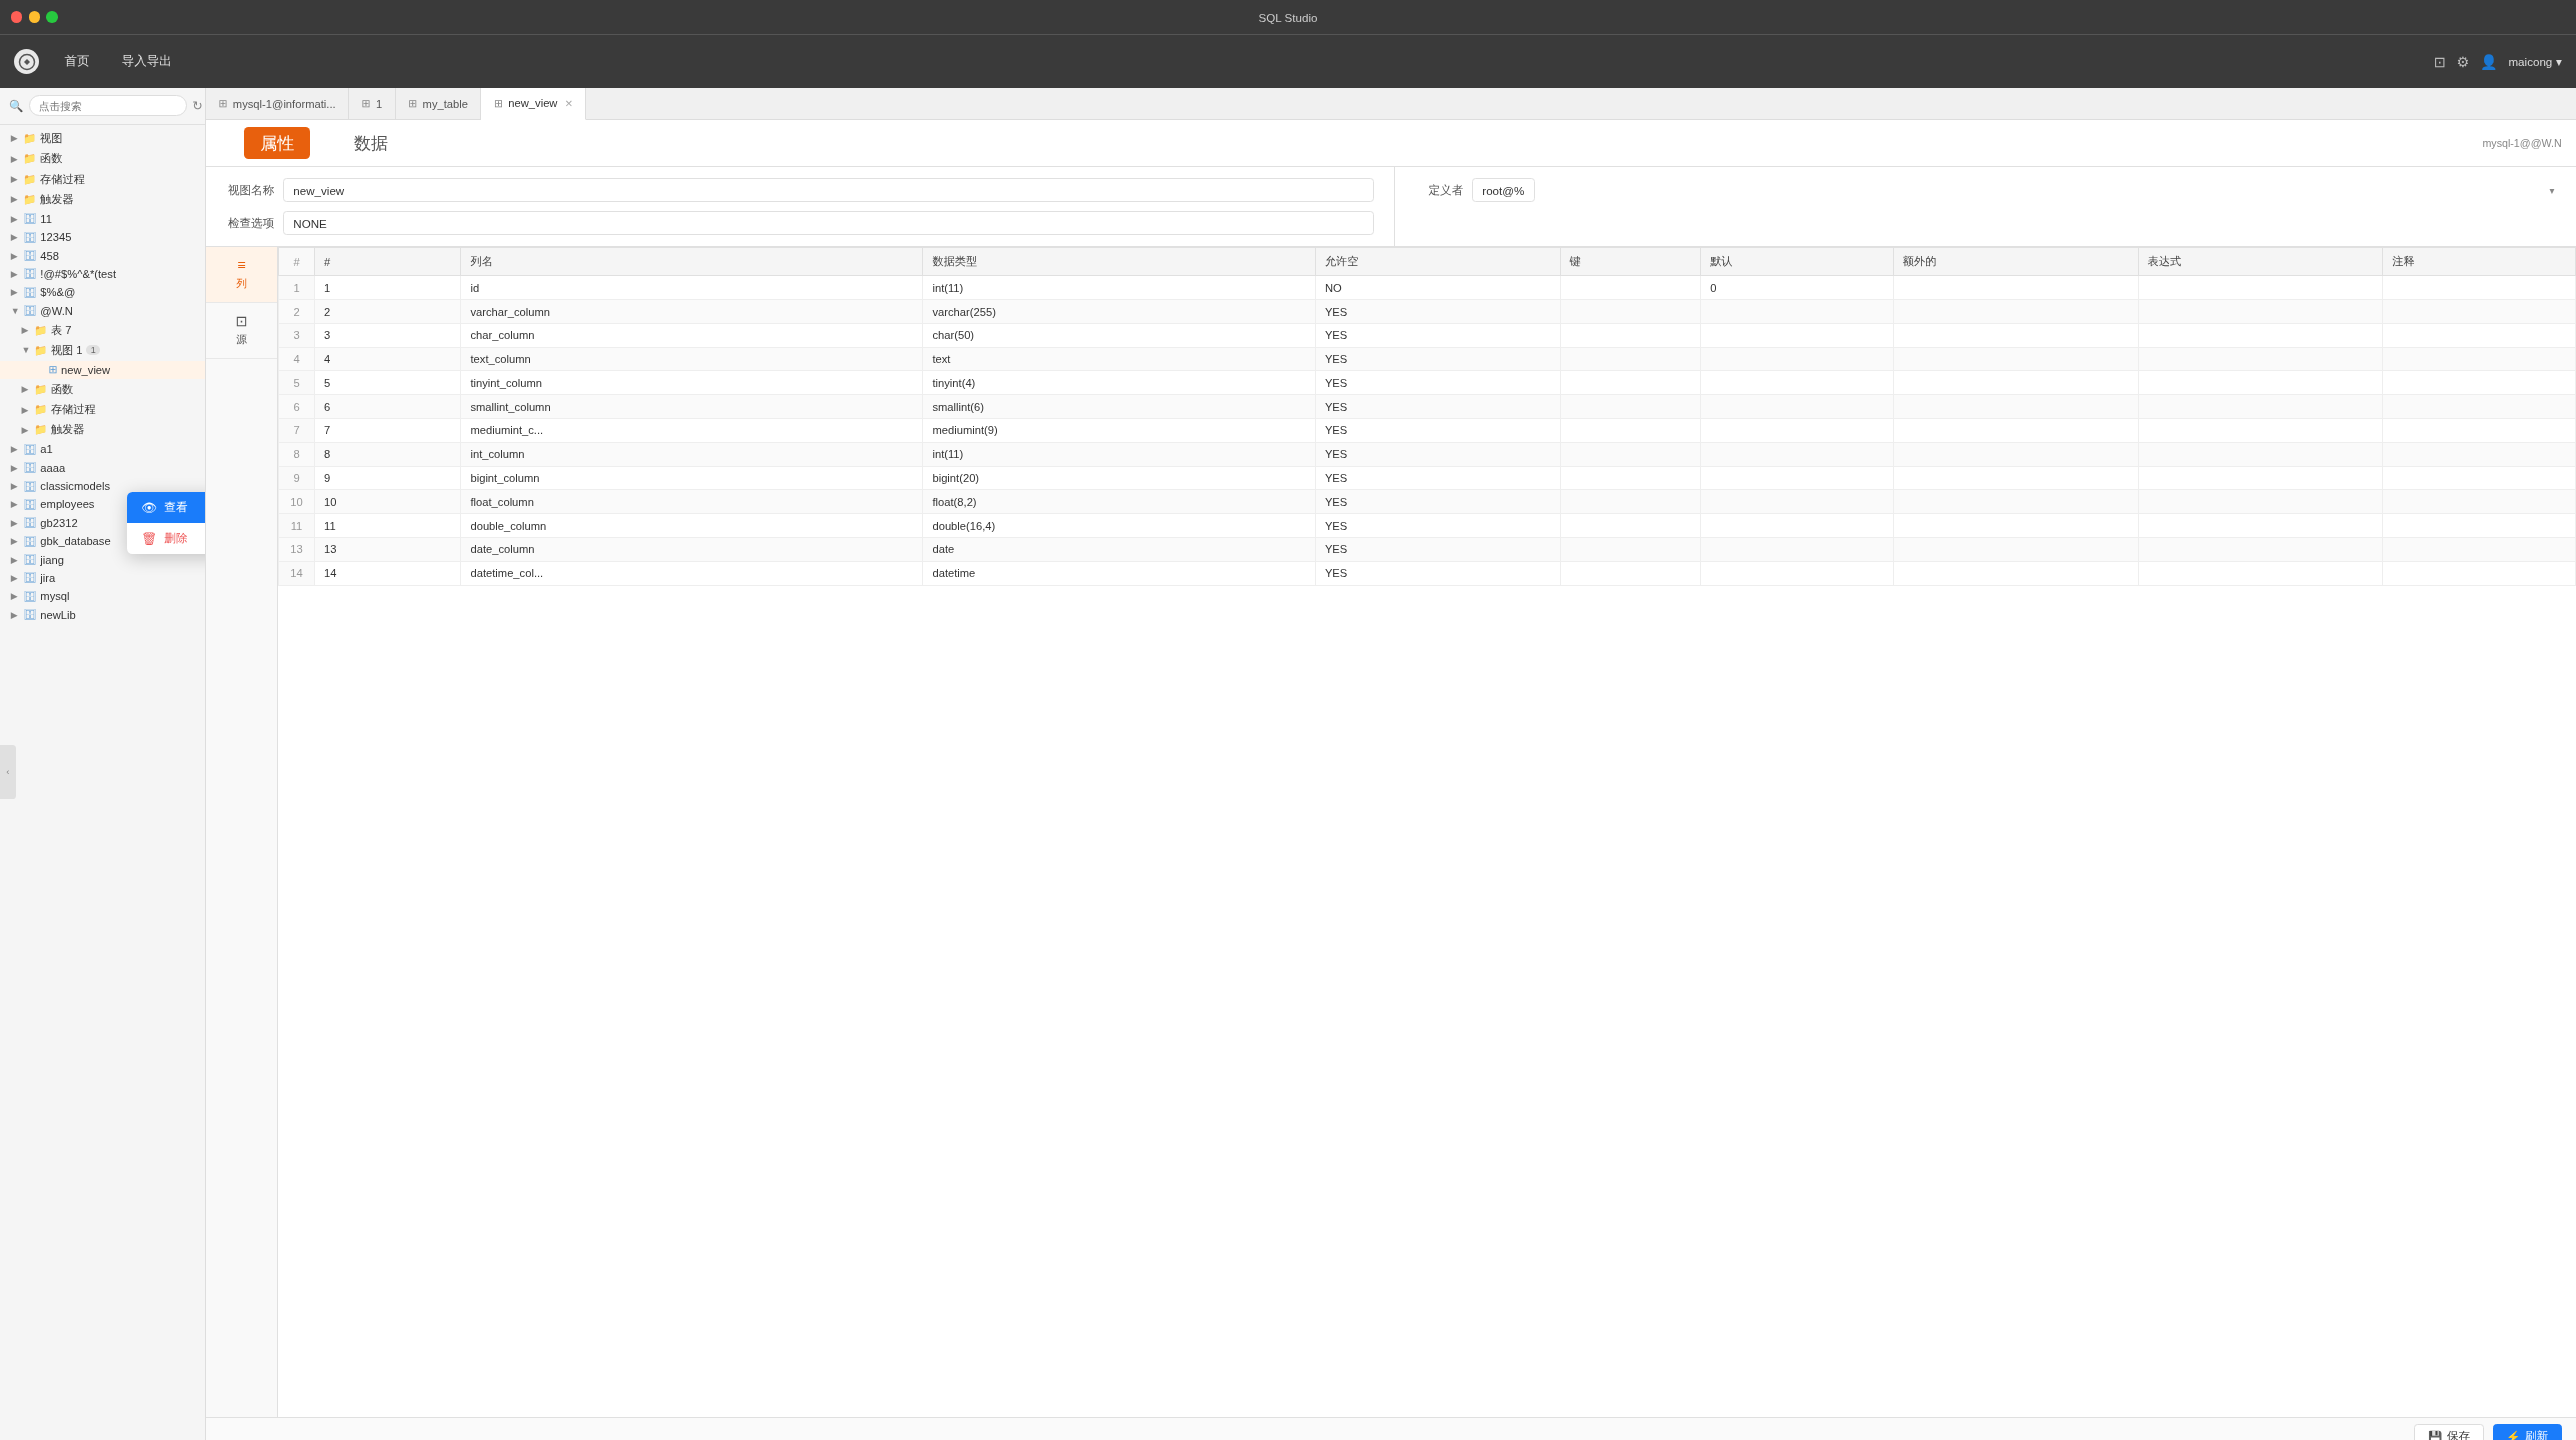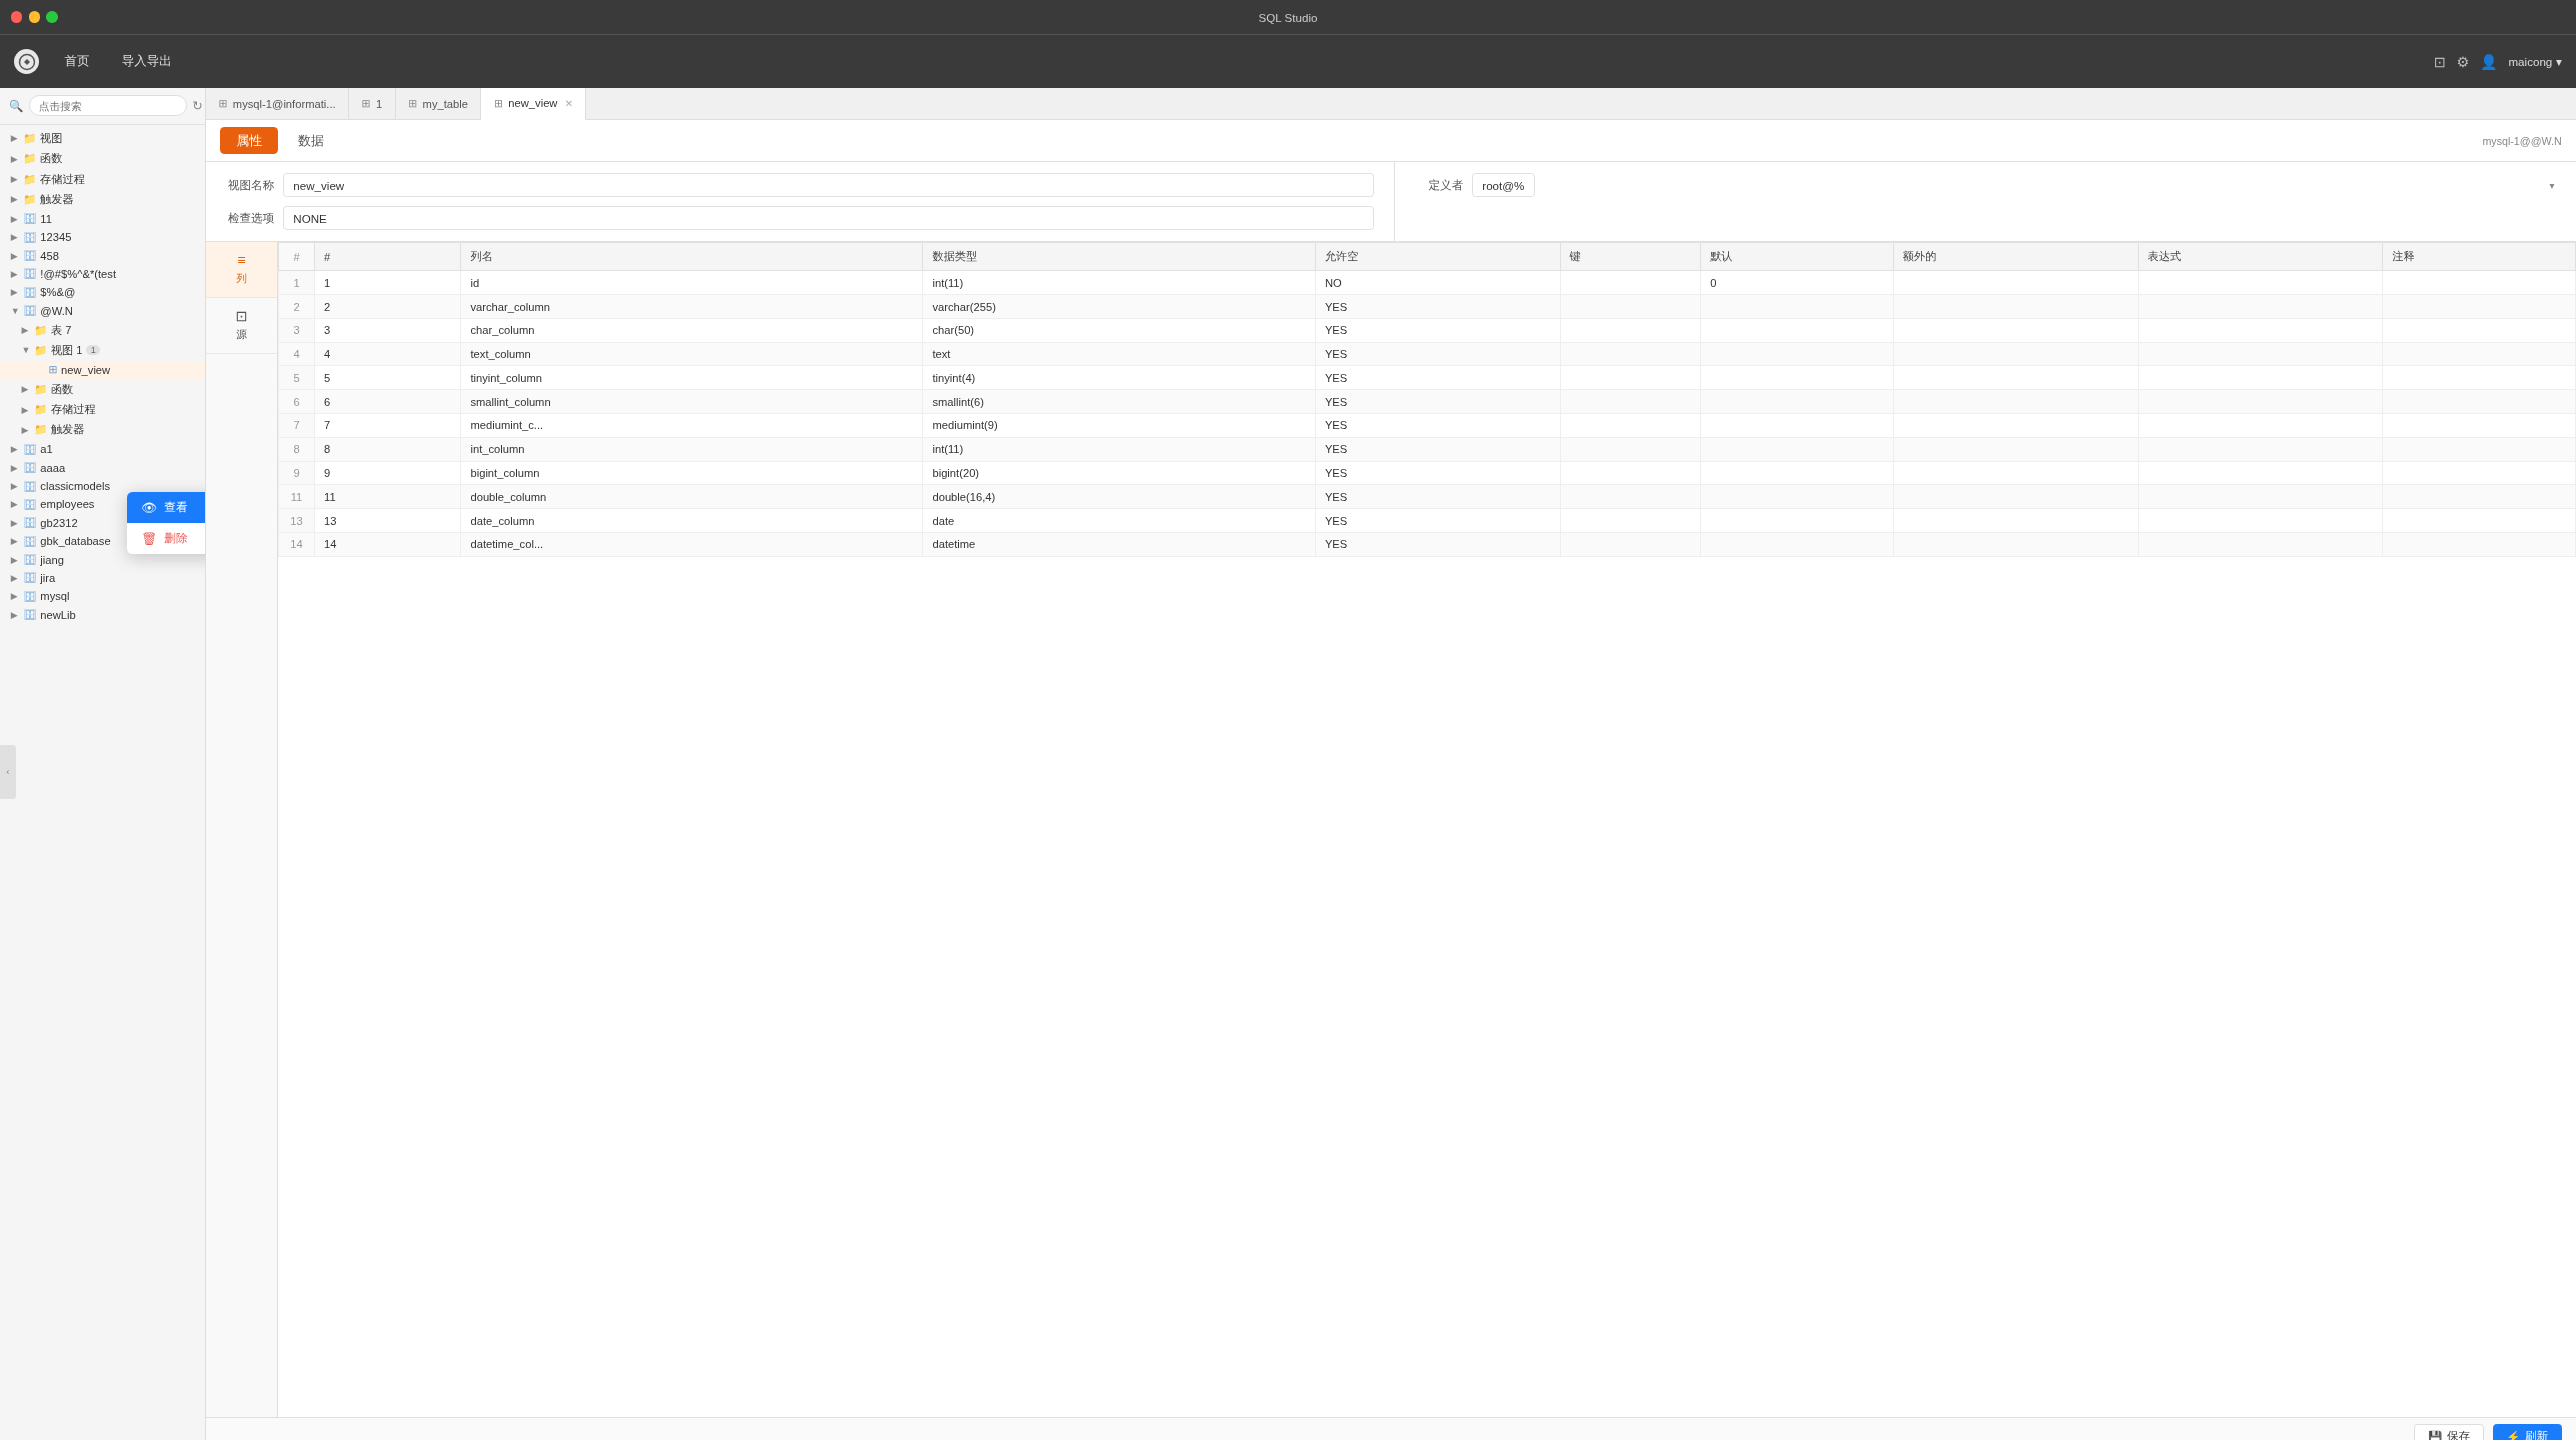--- a/index.html
+++ b/index.html
@@ -151,25 +151,26 @@
       padding: 7.2px 14.3px;
       border-bottom: 0.9px solid #e0e0e0;
       background: white;
       gap: 3.6px;
       justify-content: space-between;
     }
     .toolbar-tabs { display: flex; gap: 3.6px; }
     .toolbar-tab {
       padding: 4.5px 16px;
       border-radius: 4.5px;
-      font-size: 13px;
+      font-size: 17px;
       cursor: pointer;
       border: none;
       background: transparent;
       color: #555;
+      margin-left: 24px;
     }
     .toolbar-tab.active { background: #e8600d; color: white; border-radius: 4.5px; }
     .server-badge { font-size: 10.7px; color: #888; }
 
     
     .form-section {
       display: grid;
       grid-template-columns: 1fr 1fr;
       gap: 6px;
       border-bottom: 0.9px solid #e0e0e0;
@@ -649,20 +650,32 @@
                 <td>bigint_column</td>
                 <td>bigint(20)</td>
                 <td>YES</td>
                 <td></td>
                 <td></td>
                 <td></td>
                 <td></td>
                 <td></td>
               </tr>
               <tr>
+                <td class="col-num">10</td>
+                <td>10</td>
+                <td>float_column</td>
+                <td>float(8,2)</td>
+                <td>YES</td>
+                <td></td>
+                <td></td>
+                <td></td>
+                <td></td>
+                <td></td>
+              </tr>
+              <tr>
                 <td class="col-num">11</td>
                 <td>11</td>
                 <td>double_column</td>
                 <td>double(16,4)</td>
                 <td>YES</td>
                 <td></td>
                 <td></td>
                 <td></td>
                 <td></td>
                 <td></td>

